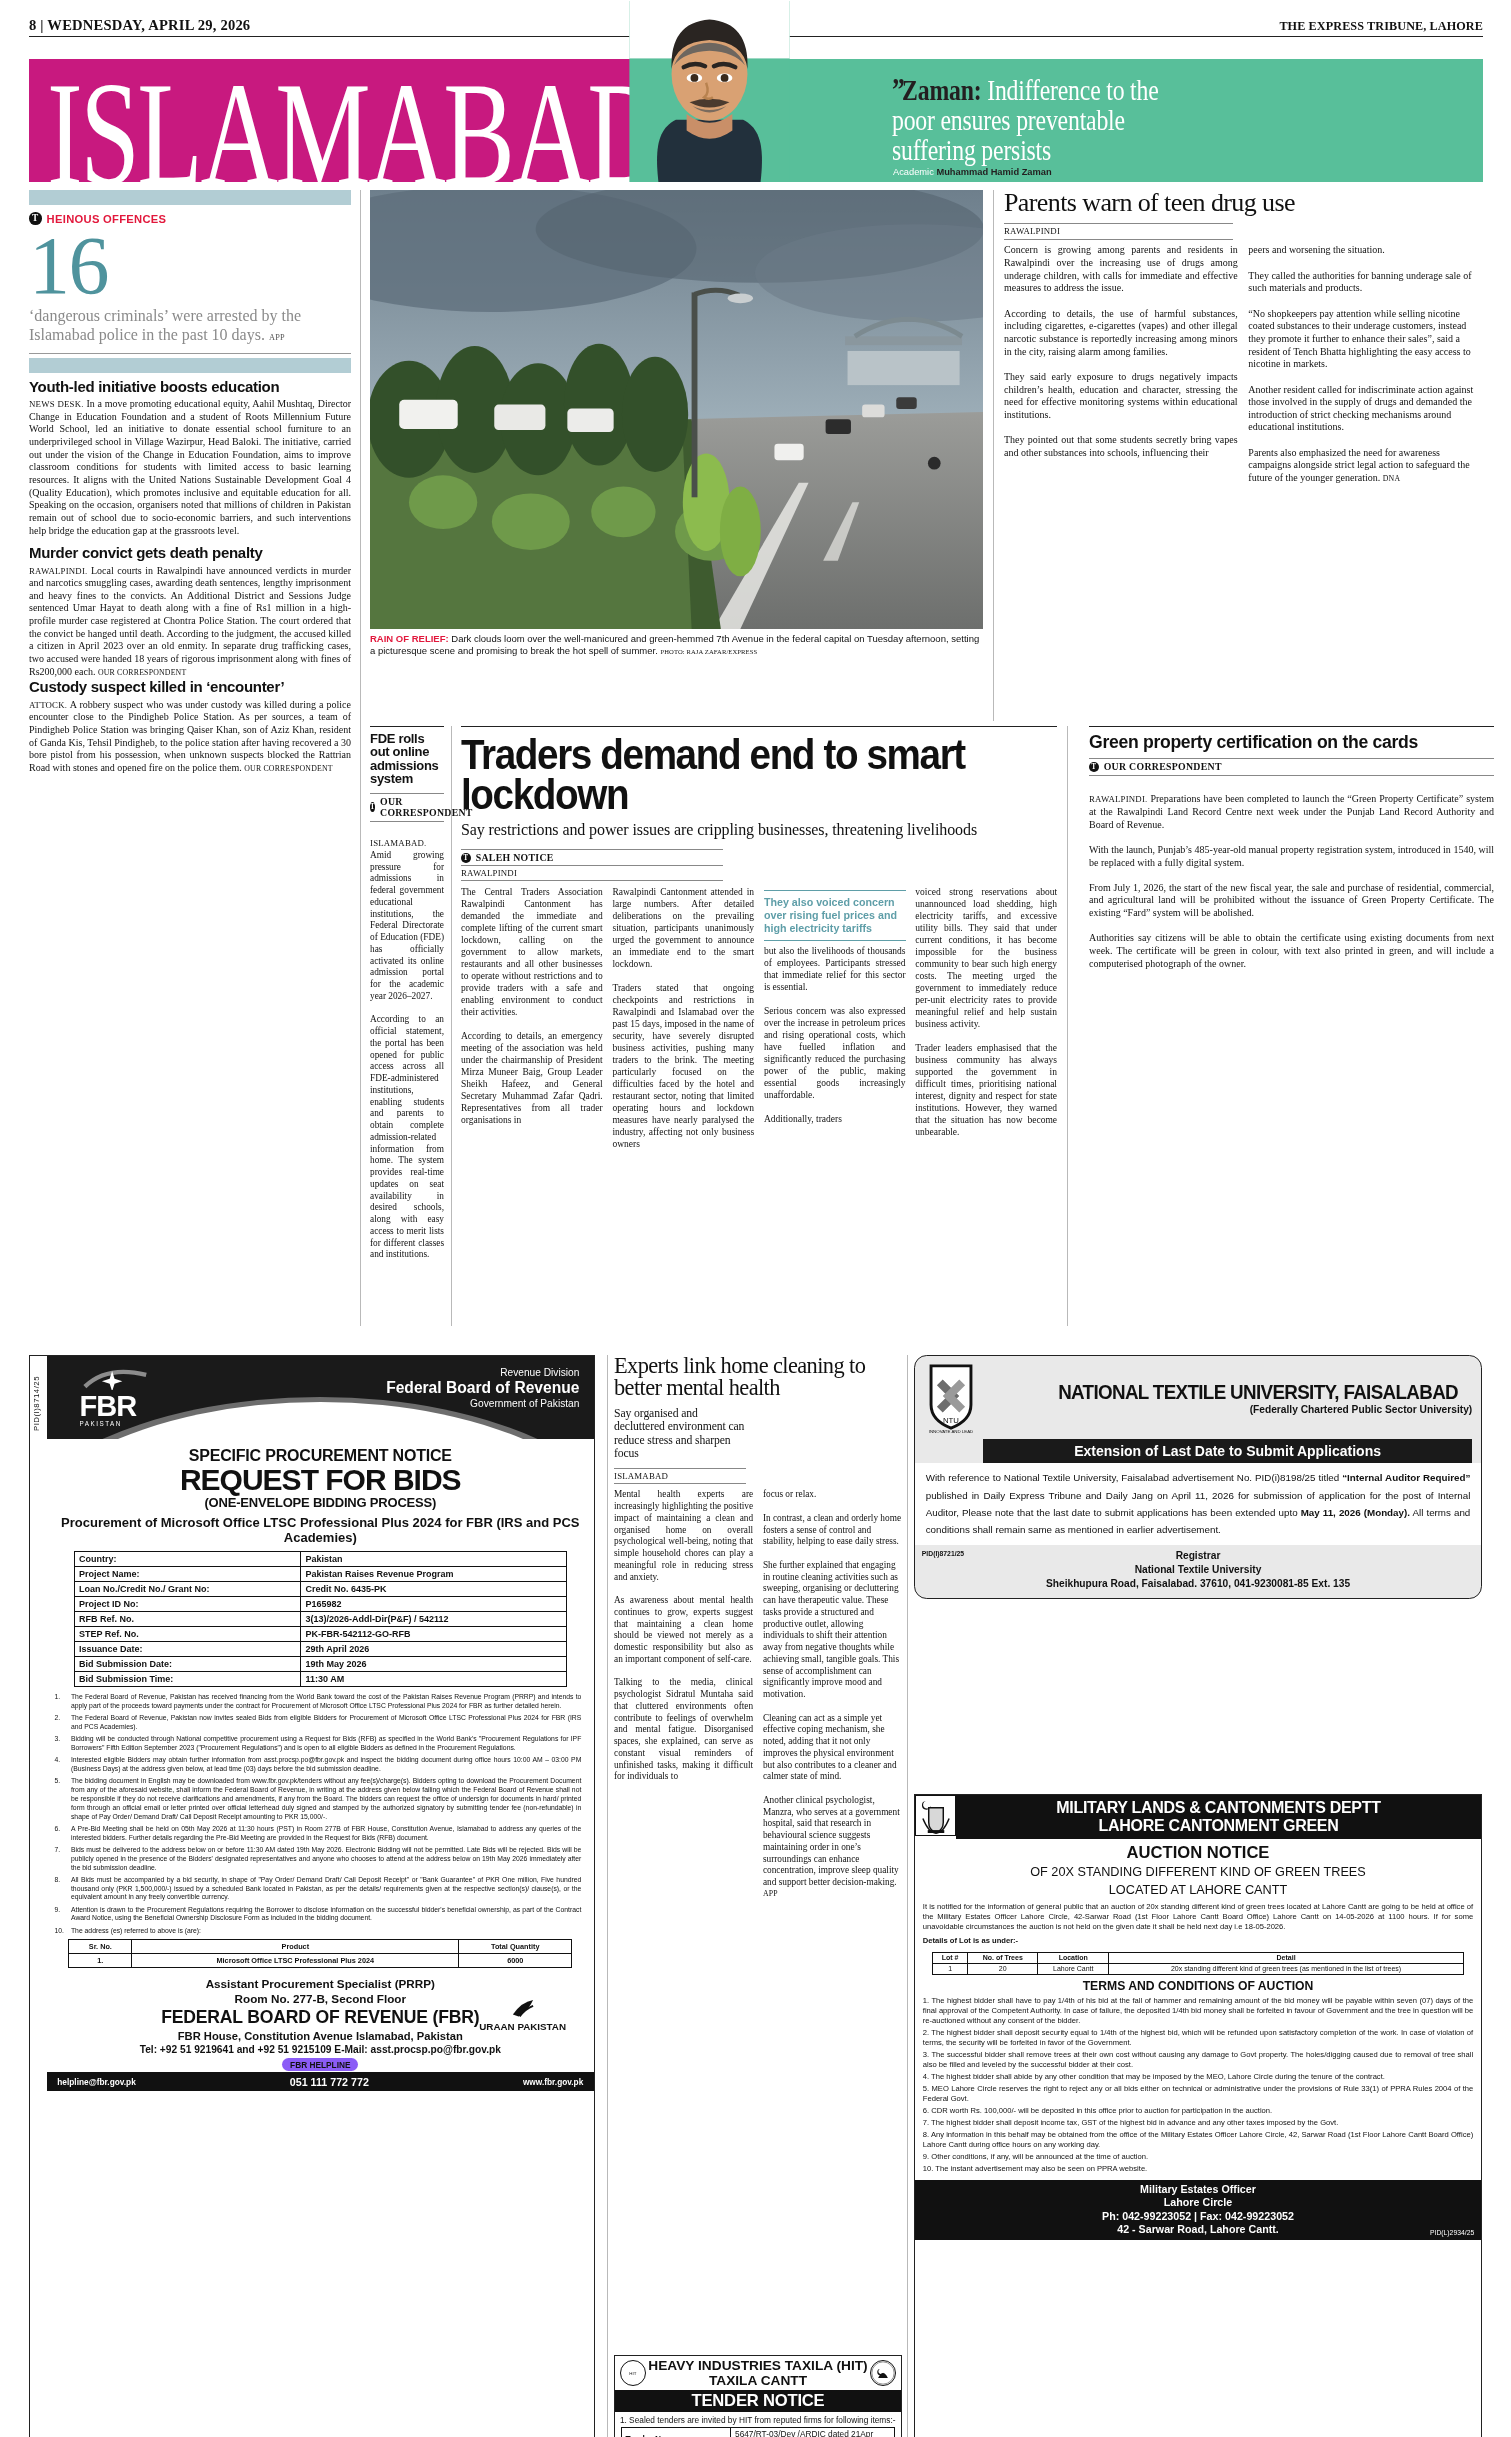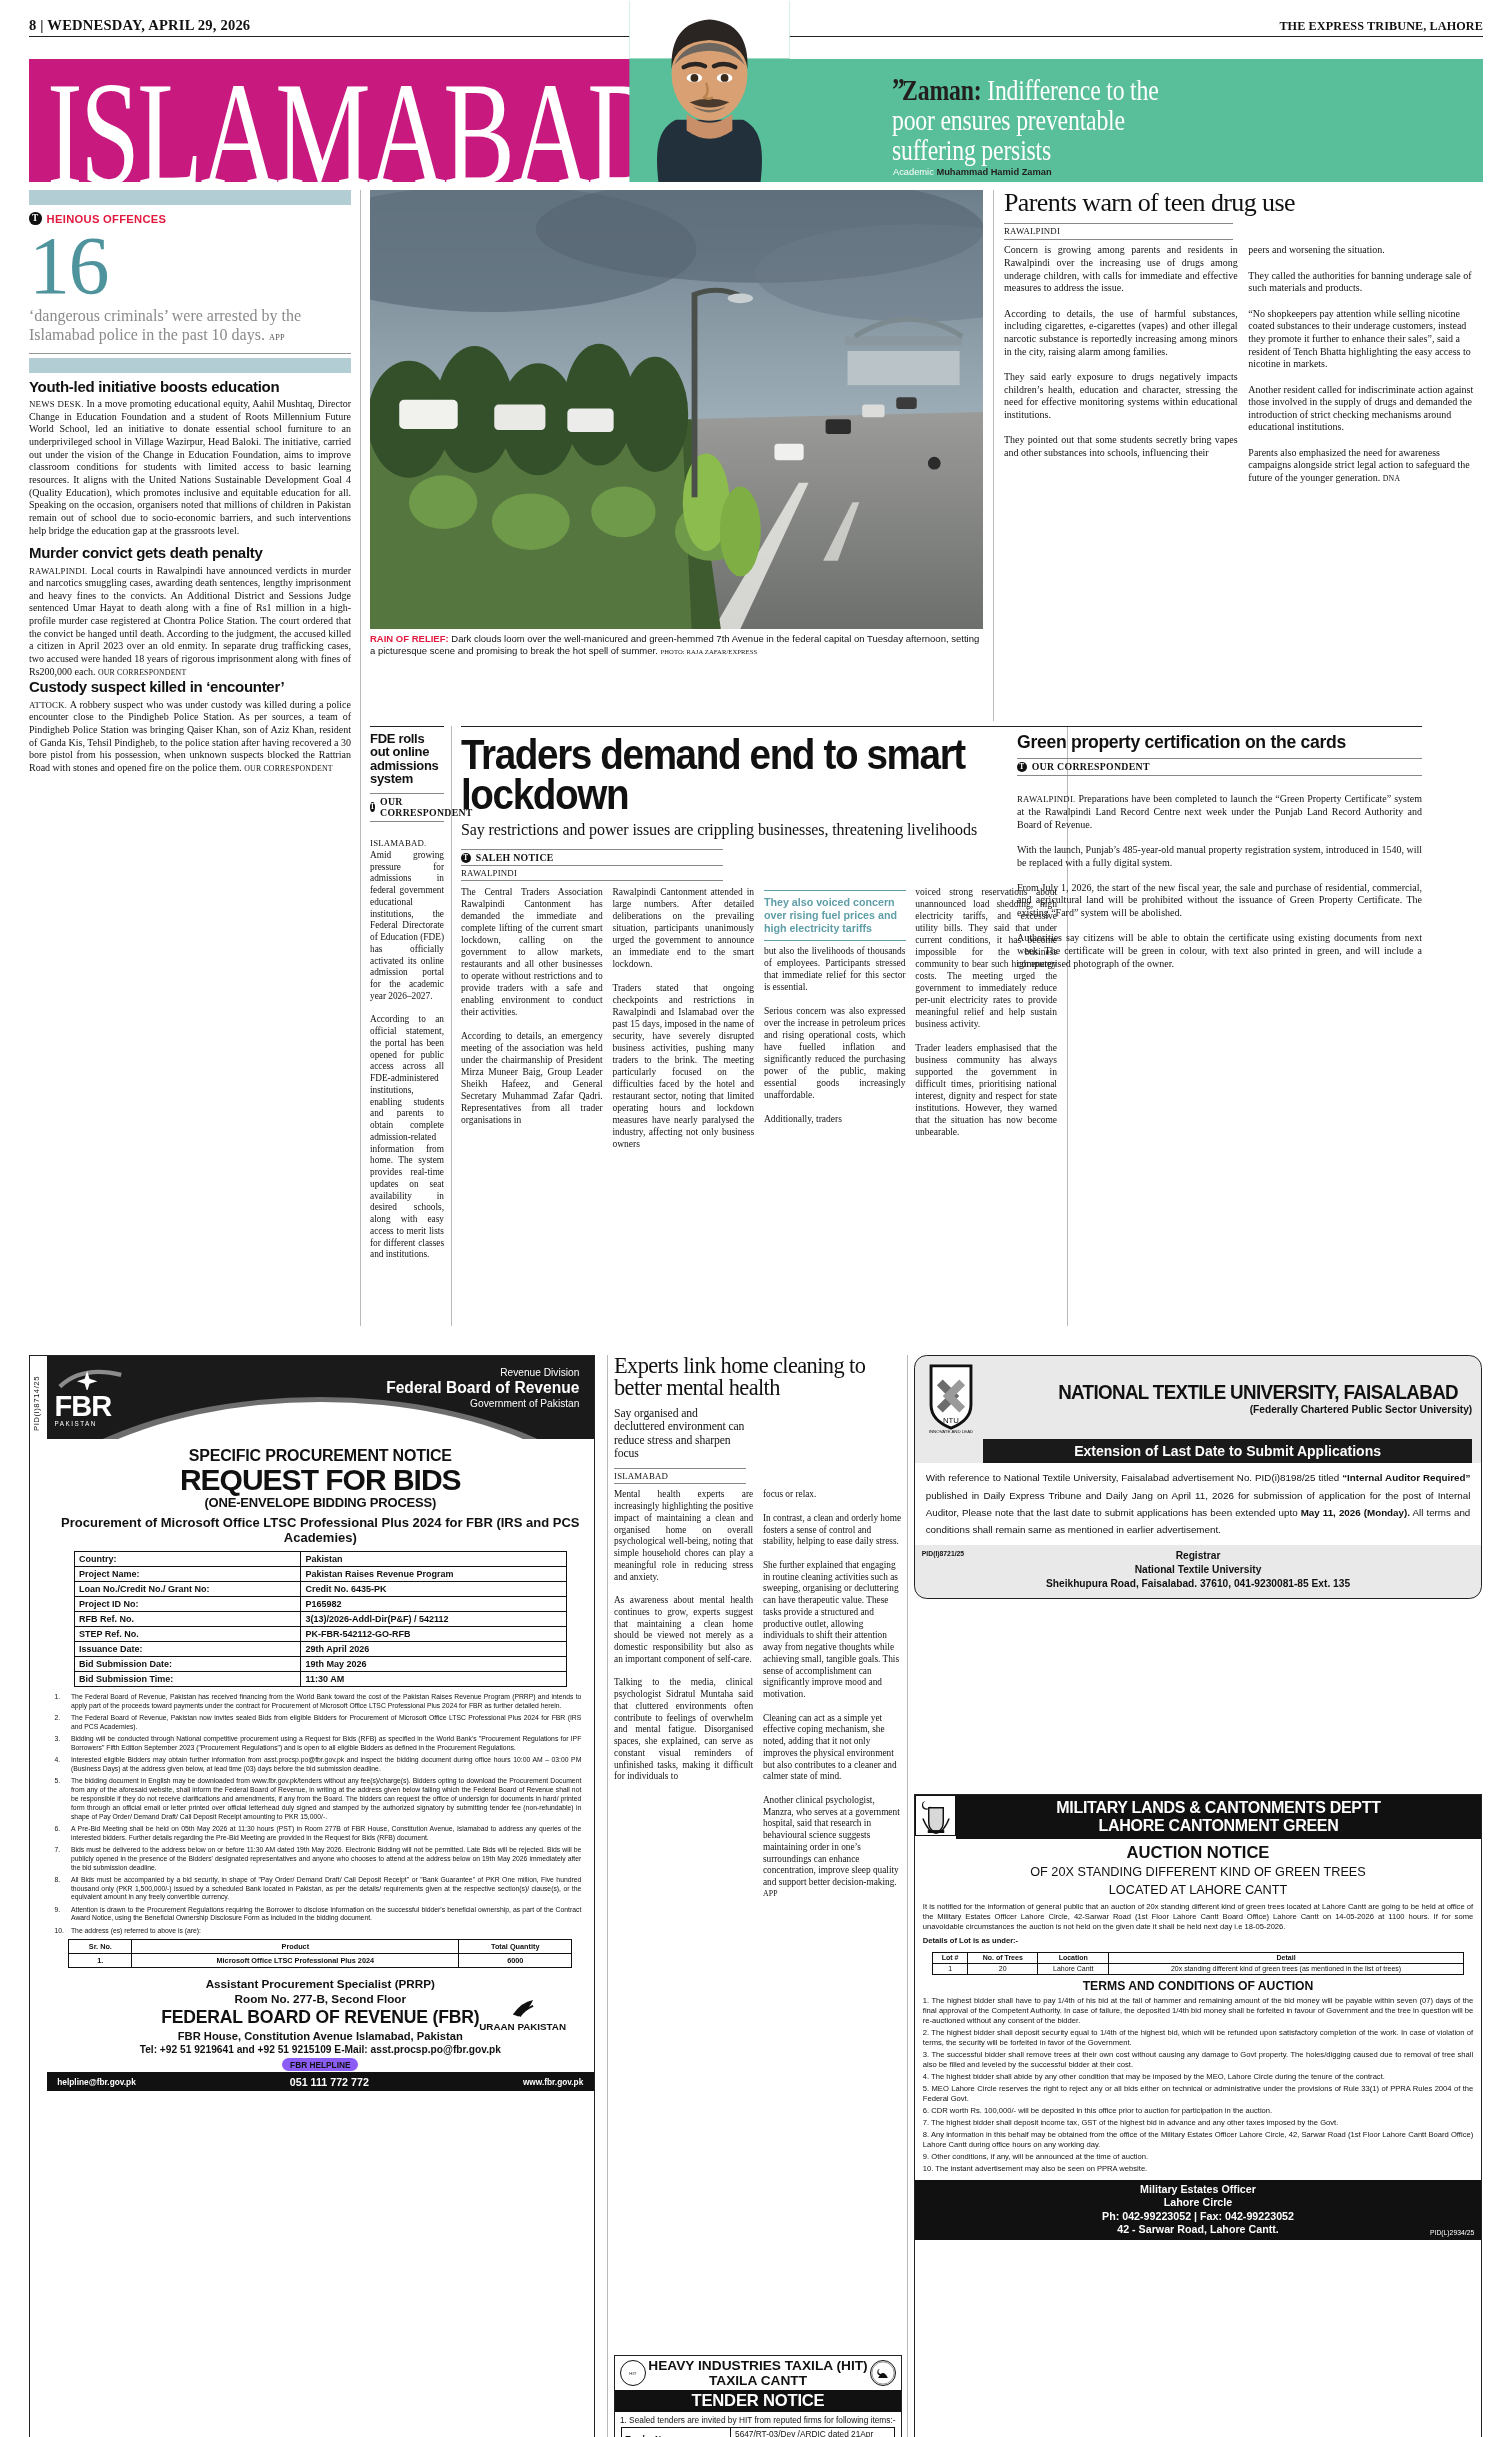--- a/index.html
+++ b/index.html
@@ -132,21 +132,21 @@
   .pullquote {
     font-family:"Liberation Sans", sans-serif; font-weight:bold;
     font-size:10.7px; line-height:1.22; color:#5f9ea8;
     border-top:1px solid #5f9ea8; border-bottom:1px solid #5f9ea8;
     padding:4.9px 0; margin:3.9px 0;
   }
 
   
   .ad { border:1px solid #222; background:#fff; }
   .fbr-head { background:#1a1a1a; color:#fff; position:relative; height:83px; overflow:hidden; }
-  .fbr-logo { position:absolute; left:8px; top:12.7px; color:#fff; }
+  .fbr-logo { position:absolute; left:33px; top:12.7px; color:#fff; }
   .fbr-logo .fbr-t { font-family:"Liberation Sans",sans-serif; font-weight:bold; font-size:29px; letter-spacing:-1px; }
   .fbr-logo .fbr-s { font-family:"Liberation Sans",sans-serif; font-size:6.3px; letter-spacing:1.5px; margin-top:-2.9px; }
   .fbr-right { position:absolute; right:14.6px; top:10.7px; text-align:right; font-family:"Liberation Sans",sans-serif; }
   .fbr-right .l1 { font-size:10.2px; }
   .fbr-right .l2 { font-size:15.6px; font-weight:bold; margin:1px 0; }
   .fbr-right .l3 { font-size:10.2px; }
   .fbr-arc {
     position:absolute; left:-8%; top:46px; width:116%; height:161px;
     background:#fff; border-radius:50% 50% 0 0 / 100% 100% 0 0;
   }
@@ -446,21 +446,21 @@
 Serious concern was also expressed over the increase in petroleum prices and rising operational costs, which have fuelled inflation and significantly reduced the purchasing power of the public, making essential goods increasingly unaffordable.
 
 Additionally, traders</div>
         </div>
         <div class="body-txt" style="flex:1; white-space:pre-line; font-size:9.5px;">voiced strong reservations about unannounced load shedding, high electricity tariffs, and excessive utility bills. They said that under current conditions, it has become impossible for the business community to bear such high energy costs. The meeting urged the government to immediately reduce per-unit electricity rates to provide meaningful relief and help sustain business activity.
 
 Trader leaders emphasised that the business community has always supported the government in difficult times, prioritising national interest, dignity and respect for state institutions. However, they warned that the situation has now become unbearable.</div>
       </div>
     </div>
 
-    <div class="col" style="left:988px; top:536px; width:405px;">
+    <div class="col" style="left:1060px; top:536px; width:405px;">
       <div class="hr-thick"></div>
       <h2 class="hl" style="font-size:17.6px; margin-top:5.9px;">Green property certification on the cards</h2>
       <div class="byline-box">
         <div class="byline-t">
           <span class="t-bug" style="width:9.8px;height:9.8px;font-size:7.3px;">T</span>
           <span>OUR CORRESPONDENT</span>
         </div>
       </div>
       <div class="body-txt" style="white-space:pre-line;">
         <span class="dateline">RAWALPINDI.</span><span> Preparations have been completed to launch the “Green Property Certificate” system at the Rawalpindi Land Record Centre next week under the Punjab Land Record Authority and Board of Revenue.

